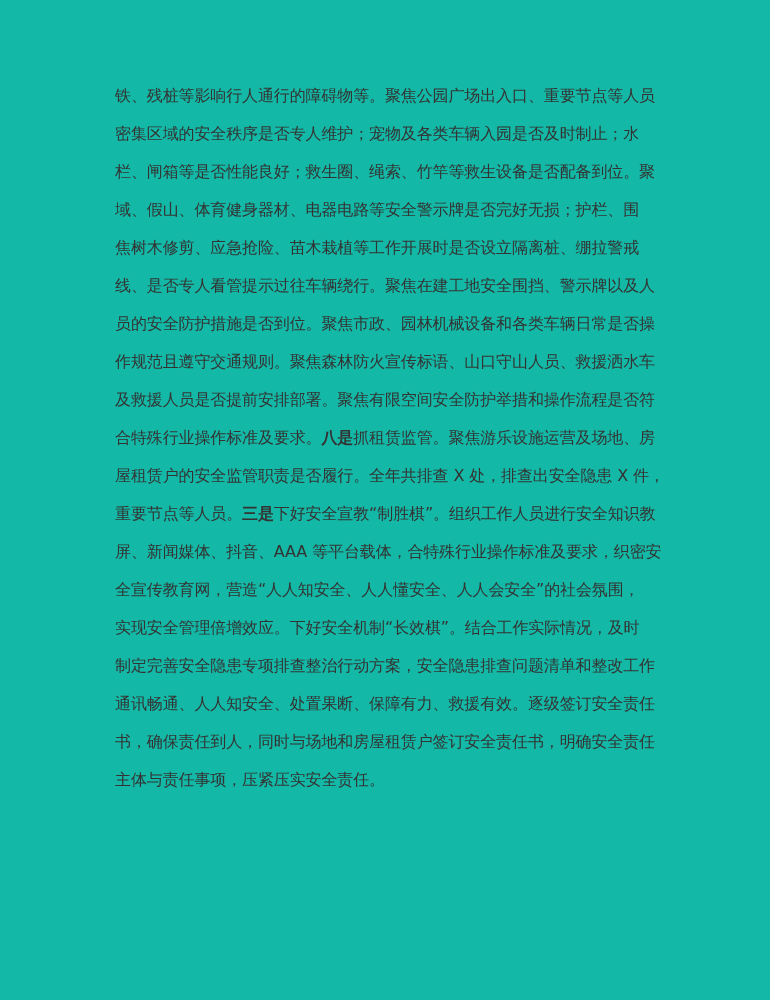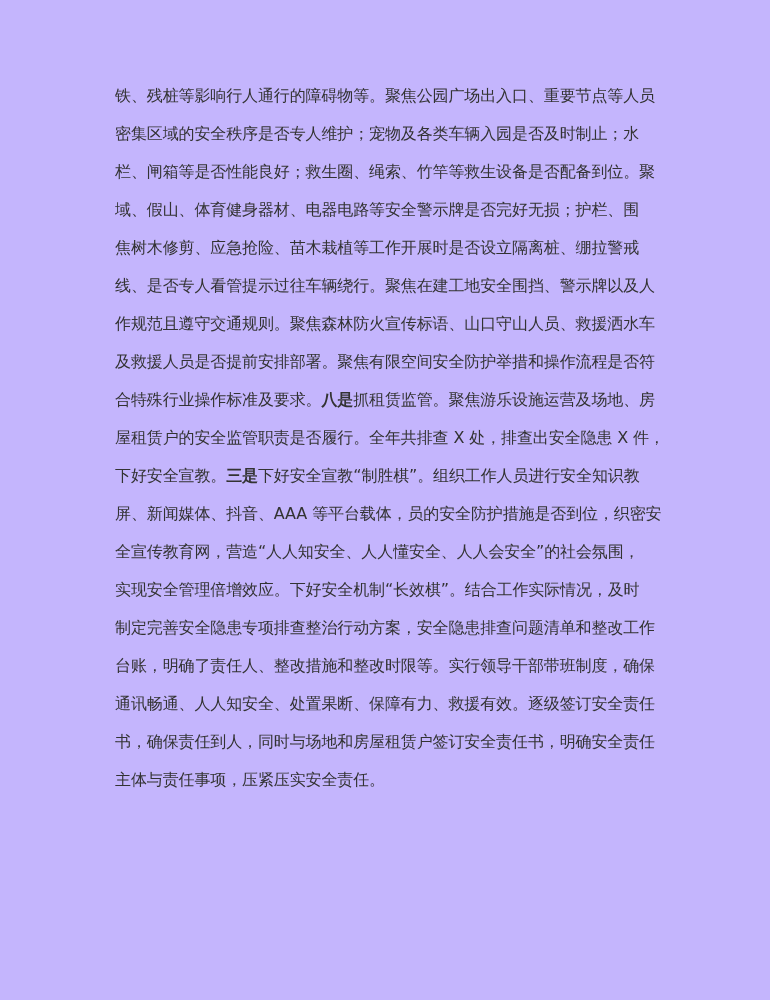--- a/index.html
+++ b/index.html
@@ -4,21 +4,21 @@
 <style>
   html, body {
     margin: 0;
     padding: 0;
     background: #ffffff;
   }
   .page {
     position: relative;
     width: 770px;
     height: 1000px;
-    background: #c4b5fd;
+    background: #14b8a6;
     overflow: hidden;
     font-family: "DejaVu Sans", sans-serif;
   }
   .doc-body {
     position: absolute;
     top: 77px;
     left: 115px;
     width: 540px;
   }
   .line {
@@ -38,27 +38,27 @@
 <body>
 
 <div class="page">
   <div class="doc-body" style="color: rgb(51, 51, 51);">
       <div class="line"><span>铁、残桩等影响行人通行的障碍物等。聚焦公园广场出入口、重要节点等人员</span></div>
       <div class="line"><span>密集区域的安全秩序是否专人维护；宠物及各类车辆入园是否及时制止；水</span></div>
       <div class="line"><span>栏、闸箱等是否性能良好；救生圈、绳索、竹竿等救生设备是否配备到位。聚</span></div>
       <div class="line"><span>域、假山、体育健身器材、电器电路等安全警示牌是否完好无损；护栏、围</span></div>
       <div class="line"><span>焦树木修剪、应急抢险、苗木栽植等工作开展时是否设立隔离桩、绷拉警戒</span></div>
       <div class="line"><span>线、是否专人看管提示过往车辆绕行。聚焦在建工地安全围挡、警示牌以及人</span></div>
+      <div class="line"><span>员的安全防护措施是否到位。聚焦市政、园林机械设备和各类车辆日常是否操</span></div>
       <div class="line"><span>作规范且遵守交通规则。聚焦森林防火宣传标语、山口守山人员、救援洒水车</span></div>
       <div class="line"><span>及救援人员是否提前安排部署。聚焦有限空间安全防护举措和操作流程是否符</span></div>
       <div class="line"><span>合特殊行业操作标准及要求。</span><span class="bold">八是</span><span>抓租赁监管。聚焦游乐设施运营及场地、房</span></div>
       <div class="line"><span>屋租赁户的安全监管职责是否履行。全年共排查 X 处，排查出安全隐患 X 件，</span></div>
-      <div class="line"><span>下好安全宣教。</span><span class="bold">三是</span><span>下好安全宣教“制胜棋”。组织工作人员进行安全知识教</span></div>
-      <div class="line"><span>屏、新闻媒体、抖音、AAA 等平台载体，员的安全防护措施是否到位，织密安</span></div>
+      <div class="line"><span>重要节点等人员。</span><span class="bold">三是</span><span>下好安全宣教“制胜棋”。组织工作人员进行安全知识教</span></div>
+      <div class="line"><span>屏、新闻媒体、抖音、AAA 等平台载体，合特殊行业操作标准及要求，织密安</span></div>
       <div class="line"><span>全宣传教育网，营造“人人知安全、人人懂安全、人人会安全”的社会氛围，</span></div>
       <div class="line"><span>实现安全管理倍增效应。下好安全机制“长效棋”。结合工作实际情况，及时</span></div>
       <div class="line"><span>制定完善安全隐患专项排查整治行动方案，安全隐患排查问题清单和整改工作</span></div>
-      <div class="line"><span>台账，明确了责任人、整改措施和整改时限等。实行领导干部带班制度，确保</span></div>
       <div class="line"><span>通讯畅通、人人知安全、处置果断、保障有力、救援有效。逐级签订安全责任</span></div>
       <div class="line"><span>书，确保责任到人，同时与场地和房屋租赁户签订安全责任书，明确安全责任</span></div>
       <div class="line"><span>主体与责任事项，压紧压实安全责任。</span></div>
     </div>
 </div>
 
 </body></html>

